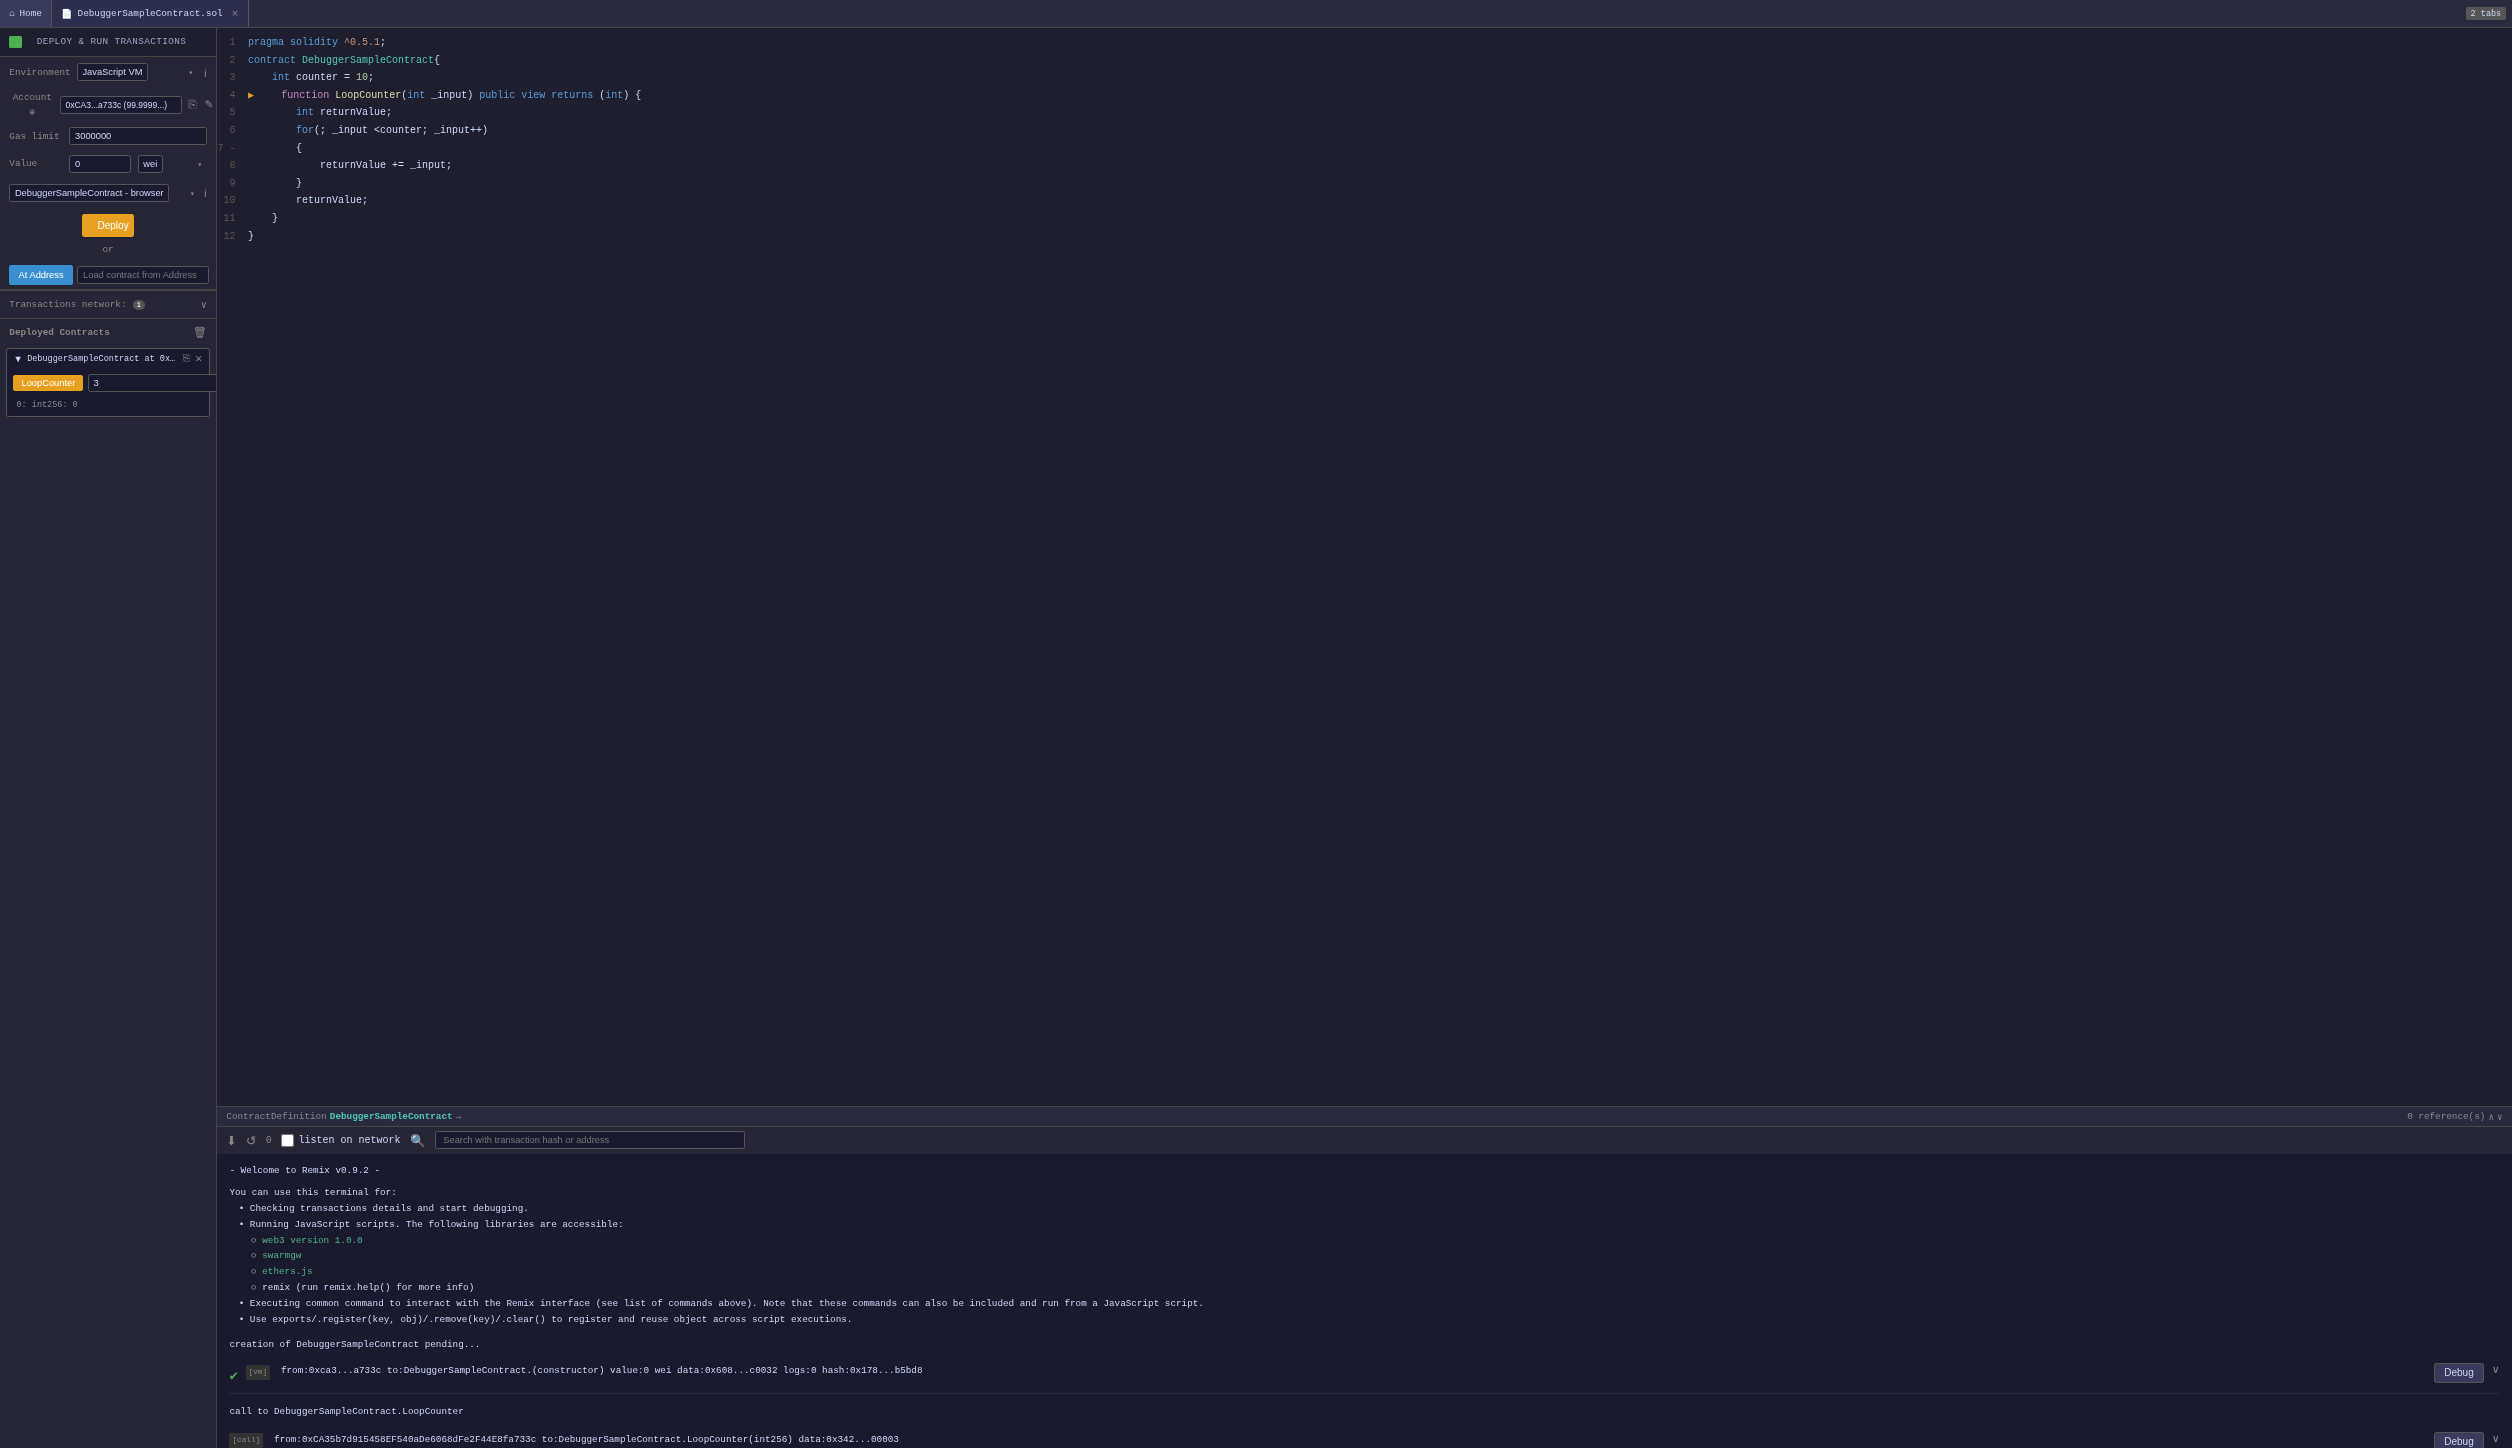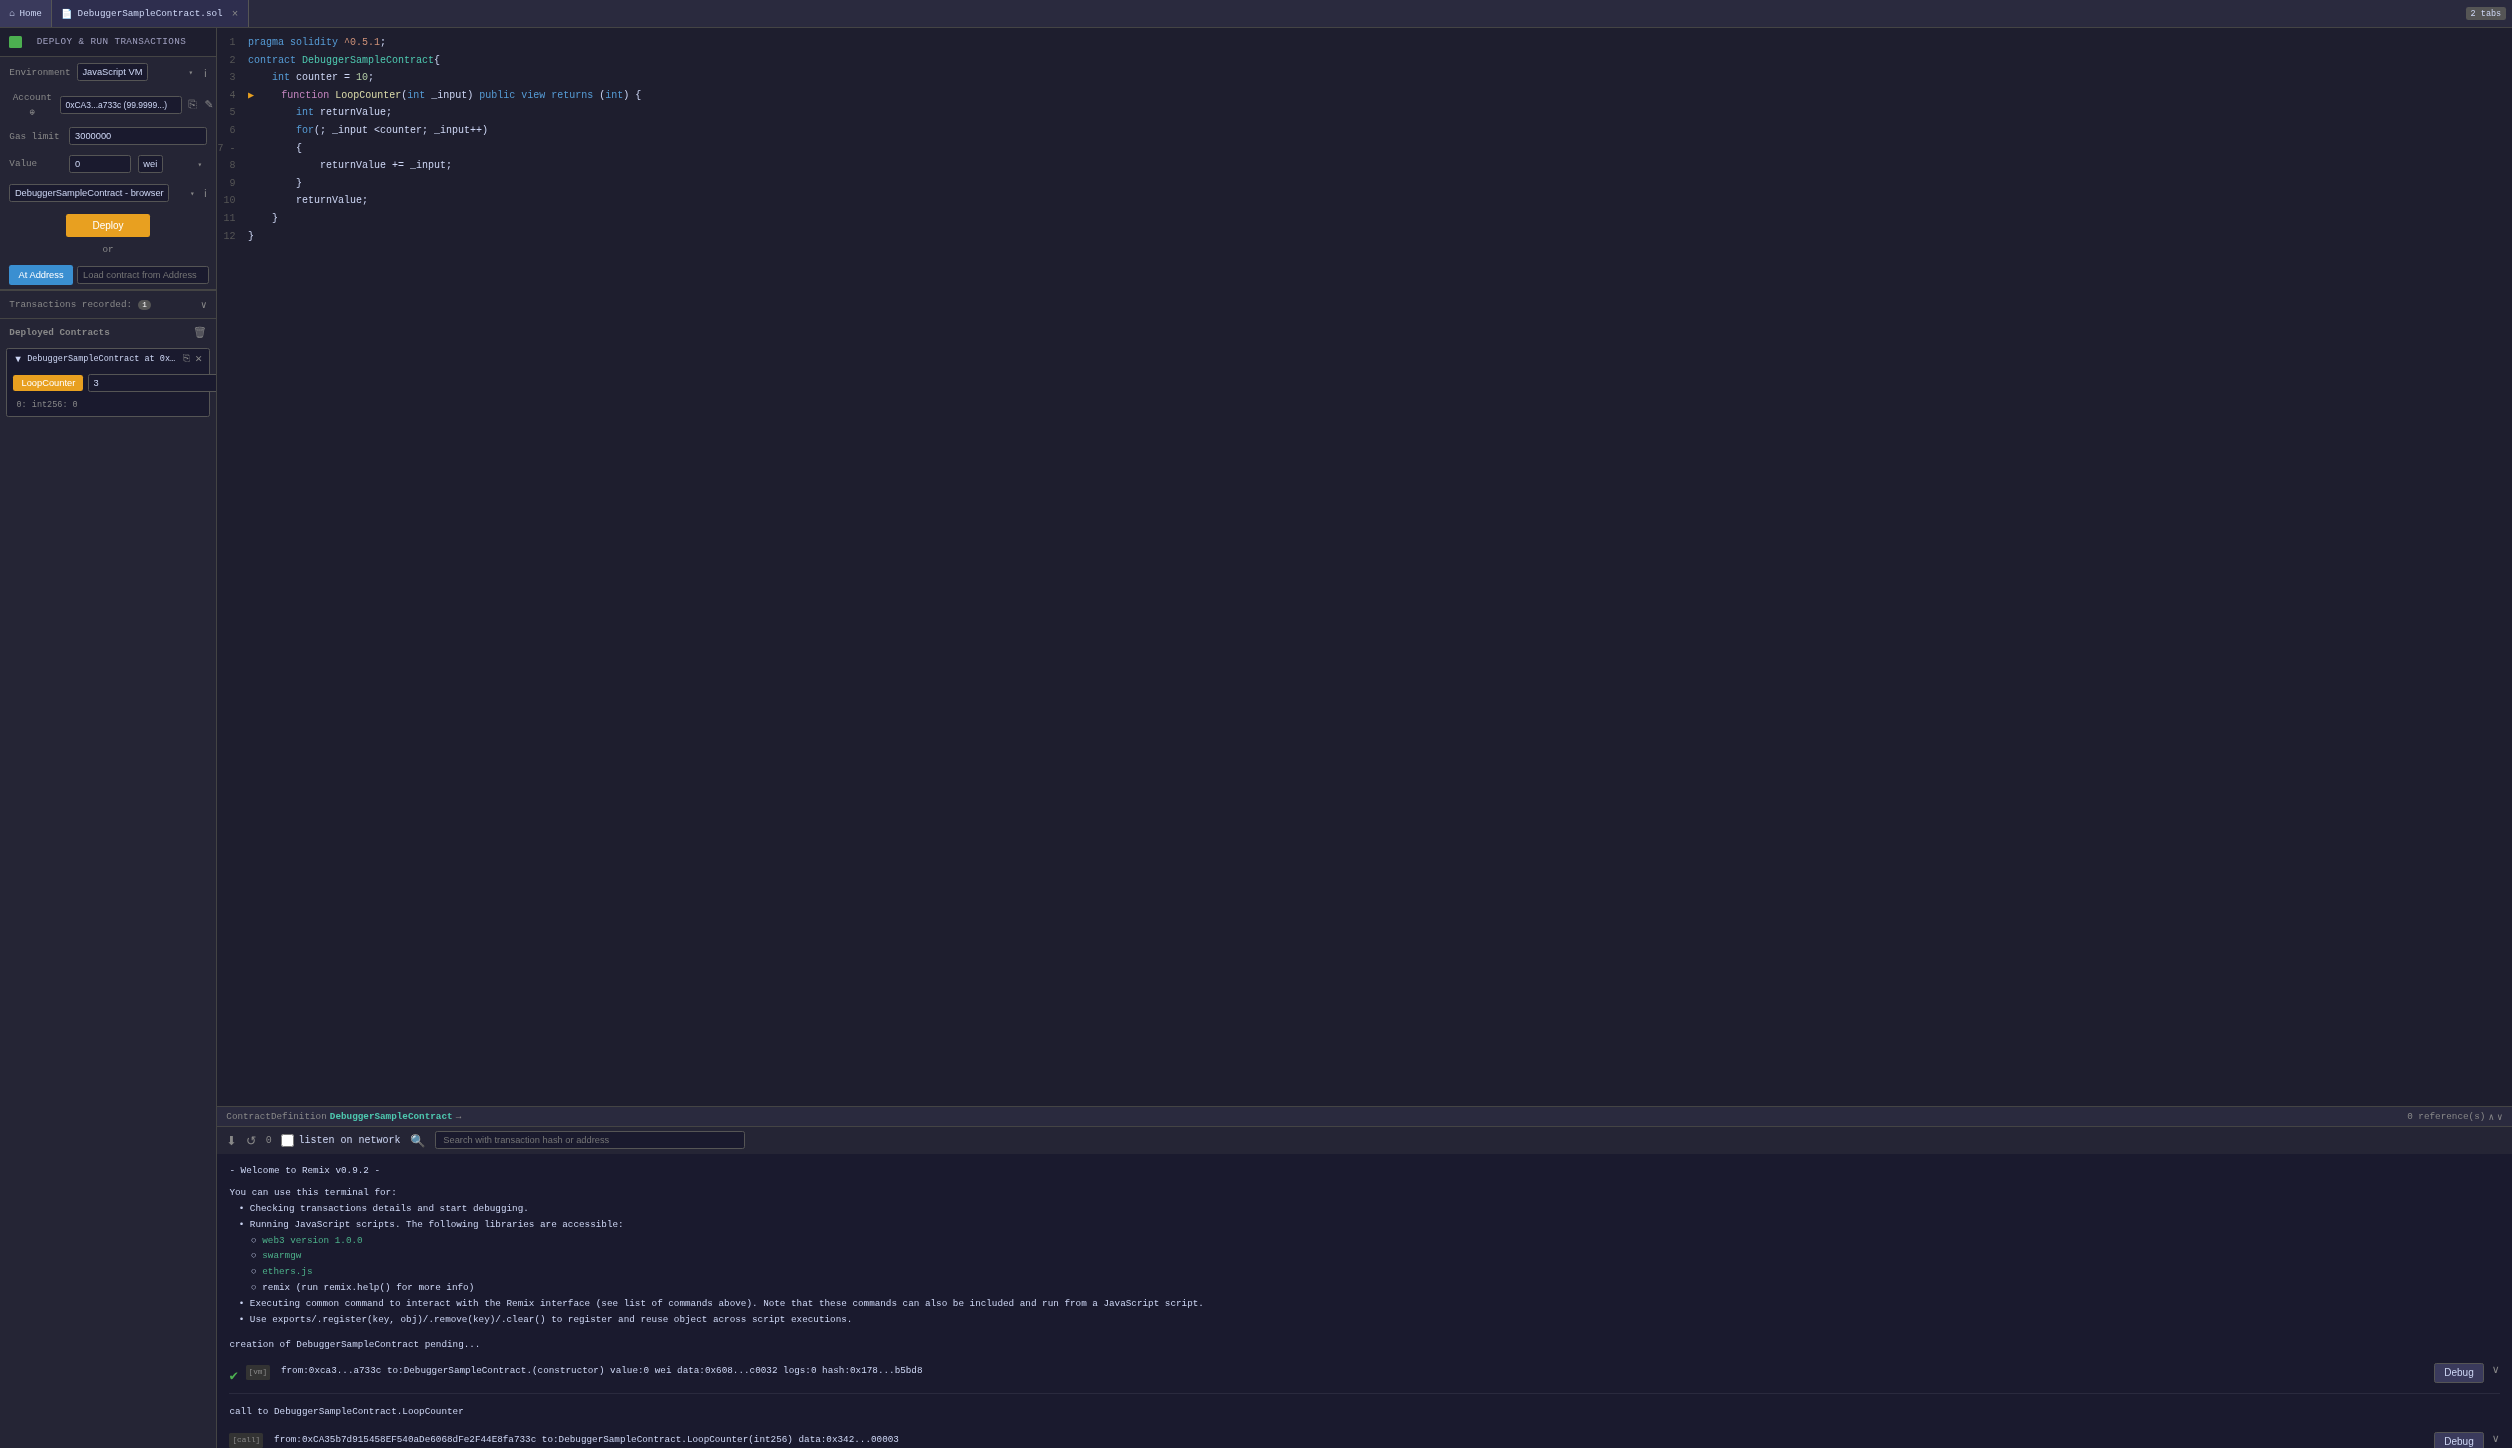--- a/index.html
+++ b/index.html
@@ -35,21 +35,21 @@
     .gas-row { padding: 4.6px 9.3px; display: flex; align-items: center; gap: 6.2px; }
     .gas-input { flex: 1; background: #1a1a2e; border: 0.8px solid #555; color: #cdd6f4; font-size: 9.3px; padding: 3.1px 4.6px; border-radius: 2.3px; }
 
     .value-row { padding: 4.6px 9.3px; display: flex; align-items: center; gap: 6.2px; }
     .value-input { width: 62px; background: #1a1a2e; border: 0.8px solid #555; color: #cdd6f4; font-size: 9.3px; padding: 3.1px 4.6px; border-radius: 2.3px; }
 
     .contract-row { padding: 6.2px 9.3px; display: flex; align-items: center; gap: 4.6px; }
     .contract-select { flex: 1; background: #1a1a2e; border: 0.8px solid #555; color: #cdd6f4; font-size: 9.3px; padding: 3.1px 4.6px; border-radius: 2.3px; appearance: none; cursor: pointer; }
 
     .deploy-row { padding: 6.2px 9.3px; display: flex; align-items: center; gap: 6.2px; flex-direction: column; }
-    .deploy-btn { background: #e8a020; color: #fff; border: none; padding: 6.2px 15.5px; border-radius: 2.3px; font-size: 10px; cursor: pointer; width: 84px; }
+    .deploy-btn { background: #e8a020; color: #fff; border: none; padding: 6.2px 15.5px; border-radius: 2.3px; font-size: 10px; cursor: pointer; width: 52px; }
     .or-text { color: #888; font-size: 9.3px; }
 
     .at-address-row { padding: 4.6px 9.3px; display: flex; align-items: center; gap: 4.6px; }
     .at-address-btn { background: #3a8fd1; color: #fff; border: none; padding: 4.6px 9.3px; border-radius: 2.3px; font-size: 9.3px; cursor: pointer; white-space: nowrap; }
     .at-address-input { flex: 1; background: #1a1a2e; border: 0.8px solid #555; color: #888; font-size: 9.3px; padding: 3.1px 4.6px; border-radius: 2.3px; }
 
     .transactions-header { padding: 7.7px 9.3px; display: flex; align-items: center; justify-content: space-between; border-top: 0.8px solid #444; cursor: pointer; }
     .transactions-title { font-size: 9.3px; color: #888; display: flex; align-items: center; gap: 6.2px; }
     .badge { background: #555; color: #fff; font-size: 7.7px; padding: 0.8px 3.9px; border-radius: 6.2px; }
 
@@ -185,21 +185,21 @@
 
     <div class="at-address-row">
       <button class="at-address-btn">At Address</button>
       <input class="at-address-input" type="text" placeholder="Load contract from Address" style="">
     </div>
 
     <div class="separator"></div>
 
     <div class="transactions-header">
       <span class="transactions-title">
-        <span>Transactions recorded:</span>
+        <span>Transactions network:</span>
         <span class="badge">1</span>
       </span>
       <span style="color:#888;">∨</span>
     </div>
 
     <div class="deployed-header">
       <span class="deployed-title">Deployed Contracts</span>
       <button class="trash-btn">🗑</button>
     </div>
 

